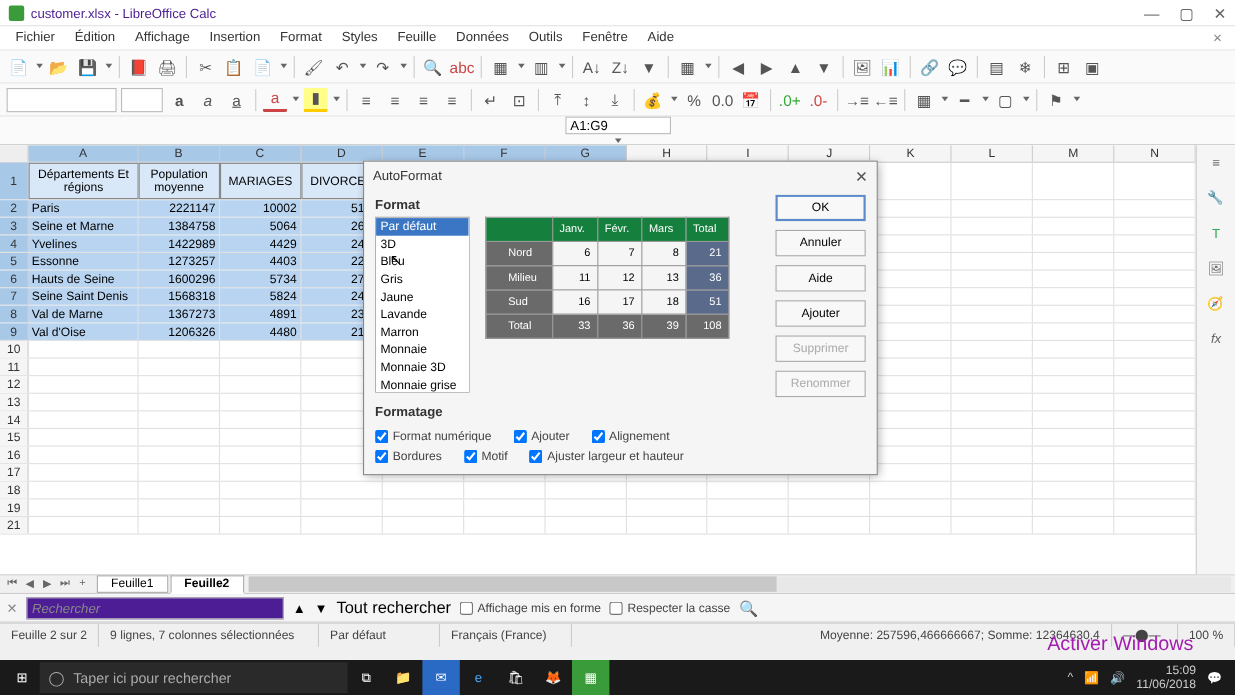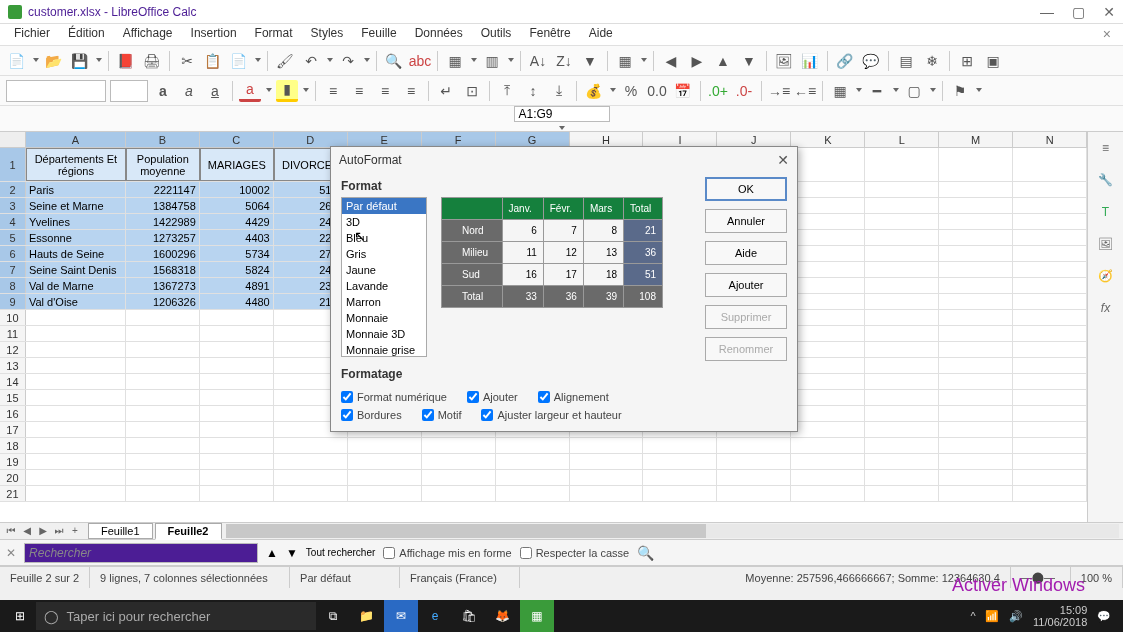--- a/index.html
+++ b/index.html
@@ -594,37 +594,20 @@
           <div class="cell cG"></div>
           <div class="cell cH"></div>
           <div class="cell cI"></div>
           <div class="cell cJ"></div>
           <div class="cell cK"></div>
           <div class="cell cL"></div>
           <div class="cell cM"></div>
           <div class="cell cN"></div>
         </div>
         <div class="row">
-          <div class="row-h">20</div>
-          <div class="cell cA"></div>
-          <div class="cell cB"></div>
-          <div class="cell cC"></div>
-          <div class="cell cD"></div>
-          <div class="cell cE"></div>
-          <div class="cell cF"></div>
-          <div class="cell cG"></div>
-          <div class="cell cH"></div>
-          <div class="cell cI"></div>
-          <div class="cell cJ"></div>
-          <div class="cell cK"></div>
-          <div class="cell cL"></div>
-          <div class="cell cM"></div>
-          <div class="cell cN"></div>
-        </div>
-        <div class="row">
           <div class="row-h">21</div>
           <div class="cell cA"></div>
           <div class="cell cB"></div>
           <div class="cell cC"></div>
           <div class="cell cD"></div>
           <div class="cell cE"></div>
           <div class="cell cF"></div>
           <div class="cell cG"></div>
           <div class="cell cH"></div>
           <div class="cell cI"></div>
@@ -661,21 +644,21 @@
   <div class="hscroll-track">
       <div class="hscroll-thumb"></div>
     </div>
 </div>
 
 <div class="find-bar">
   <span style="color:#888">✕</span>
   <div class="find-input">Rechercher</div>
   <span>▲</span>
   <span>▼</span>
-  <span style="font-size:10px">Tout rechercher</span>
+  <span style="font-size:15px">Tout rechercher</span>
   <label class="chk">
       <input type="checkbox" style="">
       <span>Affichage mis en forme</span>
     </label>
   <label class="chk">
       <input type="checkbox" style="">
       <span>Respecter la casse</span>
     </label>
   <span style="font-size:14px">🔍</span>
 </div>

